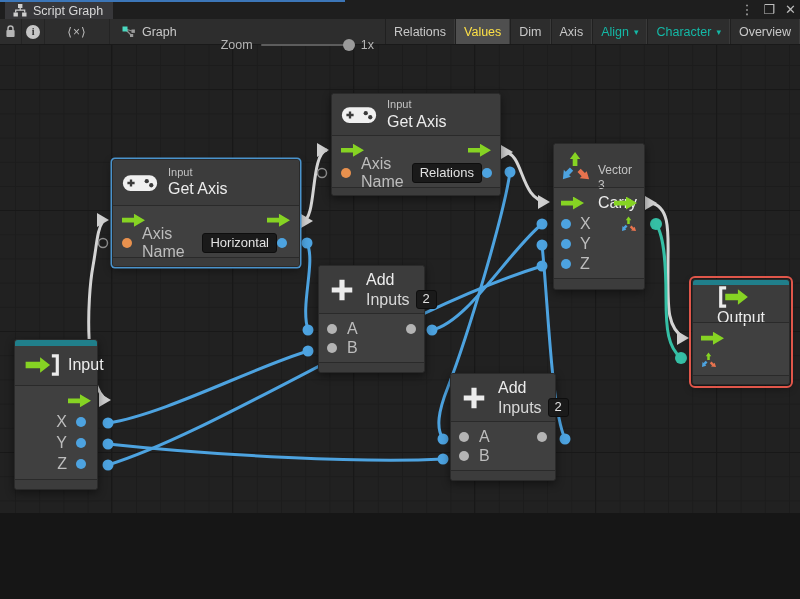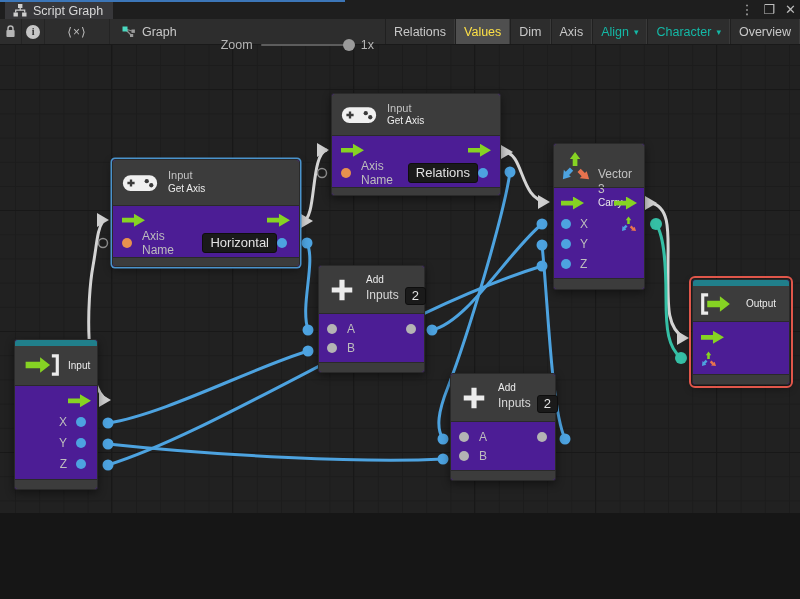--- a/index.html
+++ b/index.html
@@ -38,33 +38,33 @@
       linear-gradient(90deg,#181818 1px, transparent 1px),
       linear-gradient(#1c1c1c 1px, transparent 1px),
       linear-gradient(90deg,#1c1c1c 1px, transparent 1px);
     background-size:121px 121px,121px 121px,24.2px 24.2px,24.2px 24.2px;
     background-position:0 44px,111px 0,15px 20px,15px 20px; z-index:0; }
 
   #wires { position:absolute; left:0; top:0; width:800px; height:599px; z-index:1; pointer-events:none; }
   #wires path, #wires circle, #wires polygon { pointer-events:stroke; }
 
   
-  .node { position:absolute; z-index:2; background:#4c1d95; border:1px solid #2a2a2a; border-radius:3px;
+  .node { position:absolute; z-index:2; background:#404040; border:1px solid #2a2a2a; border-radius:3px;
     box-shadow:0 3px 8px rgba(0,0,0,.45); display:flex; flex-direction:column; color:#e8e8e8; }
   .node.selected-blue { box-shadow:0 0 0 1.5px #4a93cc, 0 3px 8px rgba(0,0,0,.45); }
   .node.selected-red  { outline:2px solid #e0564a; outline-offset:1px; }
   .nhead { background:#3c3c3c; display:flex; align-items:center; padding:0 9px; border-radius:3px 3px 0 0; }
   .ntext { display:flex; flex-direction:column; justify-content:center; line-height:1.25; }
   .nsub { font-size:11px; color:#c2c2c2; }
-  .ntitle { font-size:10px; color:#ececec; }
+  .ntitle { font-size:16px; color:#ececec; }
   .nbody { border-top:1px solid #2a2a2a; display:flex; flex-direction:column; justify-content:center; }
   .nfoot { border-top:1px solid #2a2a2a; background:#3c3c3c; border-radius:0 0 3px 3px; margin-top:auto; }
   .teal-strip { height:6px; background:#207f8b; border-radius:3px 3px 0 0; }
   .prow { display:flex; align-items:center; }
-  .plabel { font-size:12px; color:#bdbdbd; }
+  .plabel { font-size:16px; color:#bdbdbd; }
   .dot { width:10px; height:10px; border-radius:50%; flex:none; }
   .dot.blue { background:#4da3e0; } .dot.orange { background:#e8914e; } .dot.gray { background:#b4b4b4; }
   .garrow { width:23px; height:13px; background:#86d323; flex:none;
     clip-path:polygon(0 32%,52% 32%,52% 0,100% 50%,52% 100%,52% 68%,0 68%); }
   .valuebox { background:#1a1a1a; border:1px solid #0e0e0e; border-radius:3px; padding:1px 7px 2px;
     font-size:13px; color:#e2e2e2; white-space:nowrap; }
   .badge { background:#1a1a1a; border:1px solid #0e0e0e; border-radius:3px; padding:0 6px;
     font-size:13px; color:#e2e2e2; margin-left:6px; }
   .icon { flex:none; }
 </style>
@@ -374,21 +374,21 @@
       <div class="prow" style="height:21px;justify-content:flex-end;padding:0 11px;">
         <span class="plabel" style="margin-right:9px;">Z</span>
         <span class="dot blue"></span>
       </div>
     </div>
     <div class="nfoot" style="height:10px;"></div>
   </div>
 
   <div class="node selected-red" style="left:692px;top:279px;width:98px;height:106px;">
     <div class="teal-strip"></div>
-    <div class="nhead" style="height:37px;padding:0 7px;border-radius:0;">
+    <div class="nhead" style="height:37px;padding:0 7px;border-radius:0;flex-direction:column;">
       <svg class="icon" width="38" height="24" viewBox="0 0 42 26" style="margin-right:8px;">
         <path d="M9 3 h-6 v20 h6" stroke="#ececec" stroke-width="3.5" fill="none"></path>
         <path d="M8 9.5 h14 V4.5 L33 13 L22 21.5 V16.5 H8 Z" fill="#86d323"></path>
       </svg>
       <span class="ntitle">Output</span>
     </div>
     <div class="nbody" style="height:53px;padding:4px 0;">
       <div class="prow" style="height:22px;padding:0 8px;">
         <span class="garrow"></span>
       </div>

